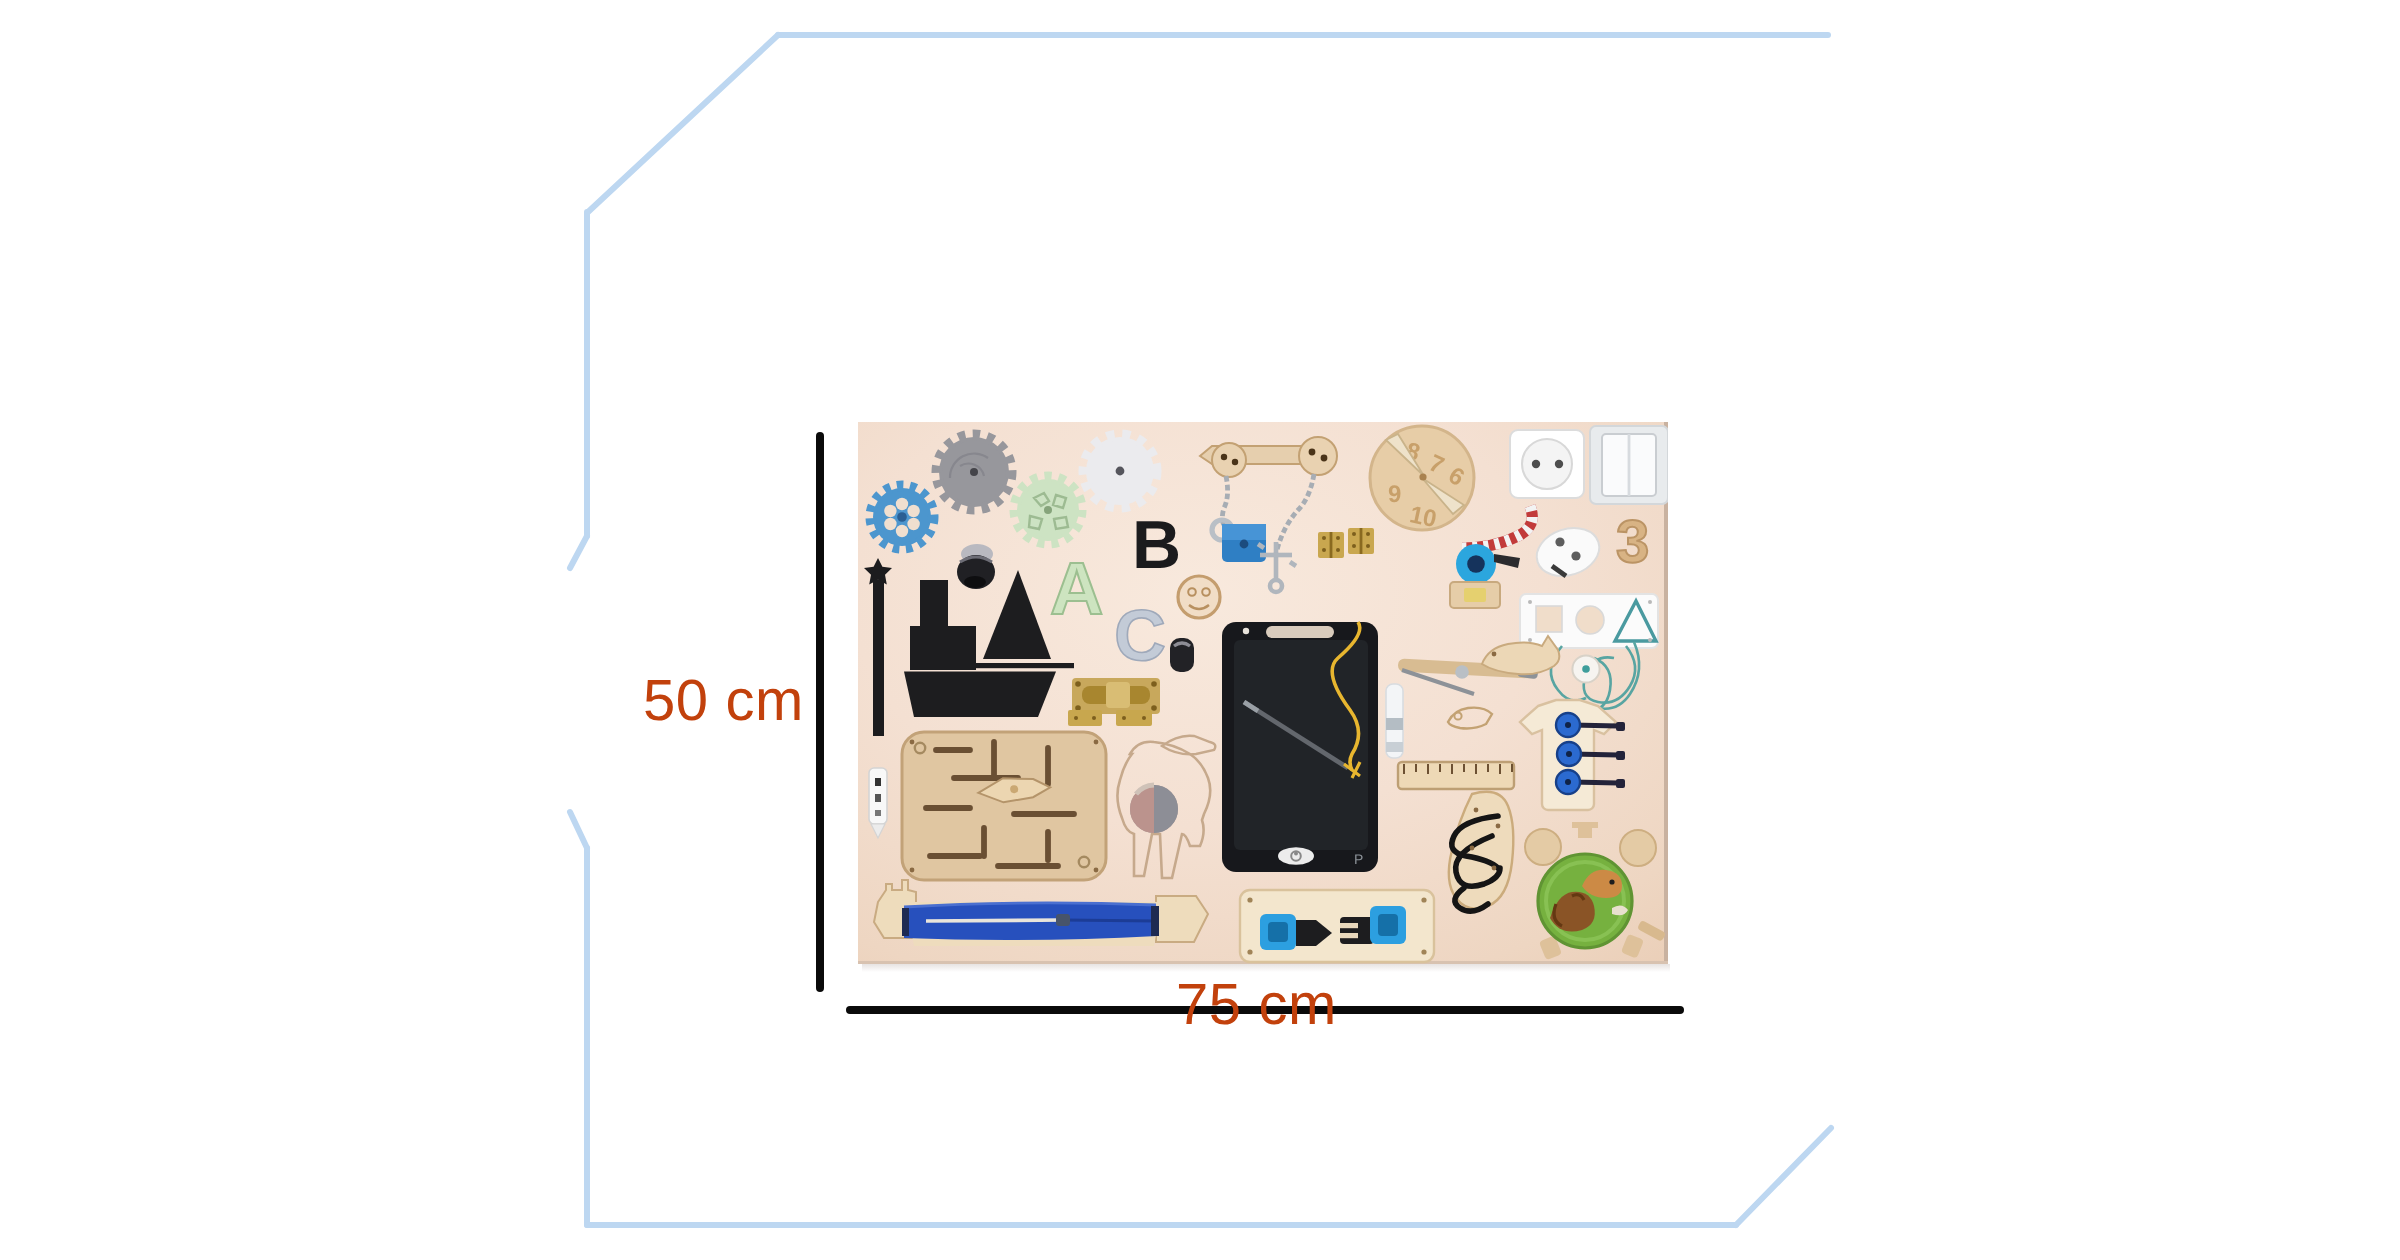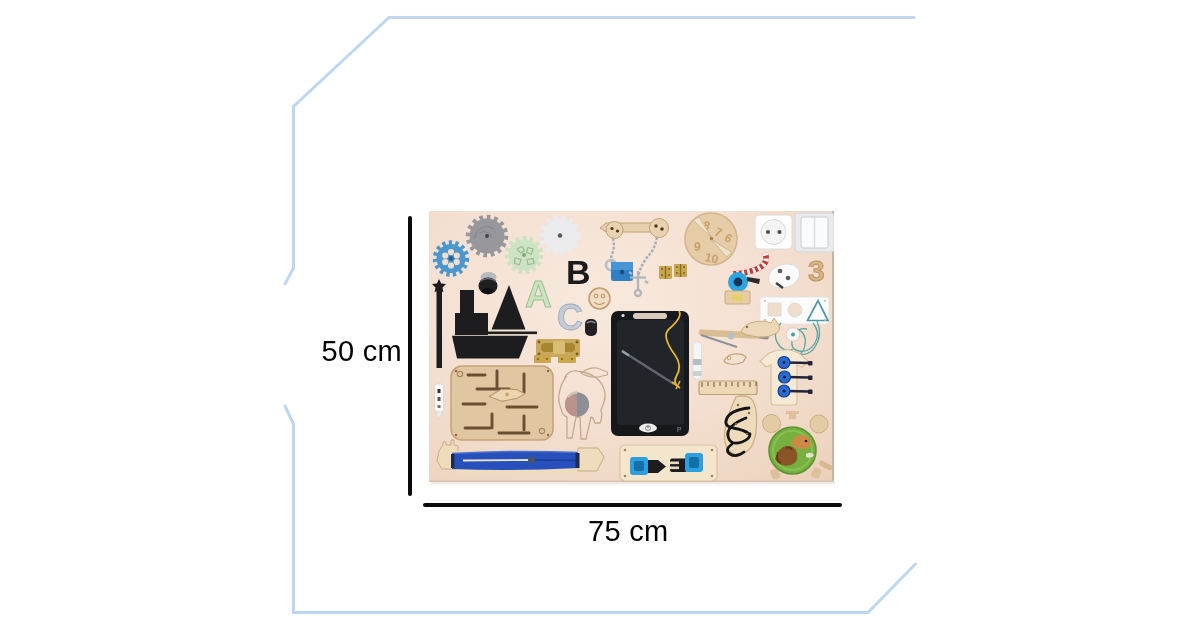--- a/index.html
+++ b/index.html
@@ -1,17 +1,17 @@
 <!DOCTYPE html>
 <html><head>
 <meta charset="utf-8">
 <style>
 html,body{margin:0;padding:0;width:1200px;height:630px;background:#ffffff;overflow:hidden}
 body{font-family:"Liberation Sans",sans-serif;position:relative}
-.dim{position:absolute;color:#000000;font-size:29px;letter-spacing:0.3px;white-space:nowrap}
+.dim{position:absolute;color:#c2410c;font-size:29px;letter-spacing:0.3px;white-space:nowrap}
 </style>
 </head>
 <body>
 
 <svg style="position:absolute;left:0;top:0" width="1200" height="630" viewBox="0 0 1200 630" fill="none">
   <g stroke="#bdd7f1" stroke-width="3" stroke-linecap="round">
 
     <path d="M389,17.5 H914"></path>
 
     <path d="M389,17.5 L294,106"></path>
@@ -29,21 +29,21 @@
     <path d="M868,612.5 L915.5,564"></path>
   </g>
 </svg>
 
 <div style="position:absolute;left:408px;top:216px;width:3.5px;height:280px;background:#0a0a0a;border-radius:2px"></div>
 
 <div class="dim" style="left:321.5px;top:334.5px">50 cm</div>
 
 <div style="position:absolute;left:423px;top:503px;width:419px;height:4px;background:#0a0a0a;border-radius:2px"></div>
 
-<div class="dim" style="left:588px;top:515px">75 cm</div>
+<div class="dim" style="left:588px;top:487px">75 cm</div>
 
 <div style="position:absolute;left:431px;top:482px;width:404px;height:4px;background:linear-gradient(rgba(120,100,90,0.18),rgba(120,100,90,0))"></div>
 
 <svg style="position:absolute;left:429px;top:211px" width="405" height="271" viewBox="0 0 405 271">
   <defs>
     <radialGradient id="wood" cx="0.42" cy="0.32" r="0.95">
       <stop offset="0" stop-color="#f8e9dd"></stop>
       <stop offset="0.45" stop-color="#f4e0d2"></stop>
       <stop offset="0.8" stop-color="#eed6c2"></stop>
       <stop offset="1" stop-color="#e9ccb4"></stop>

